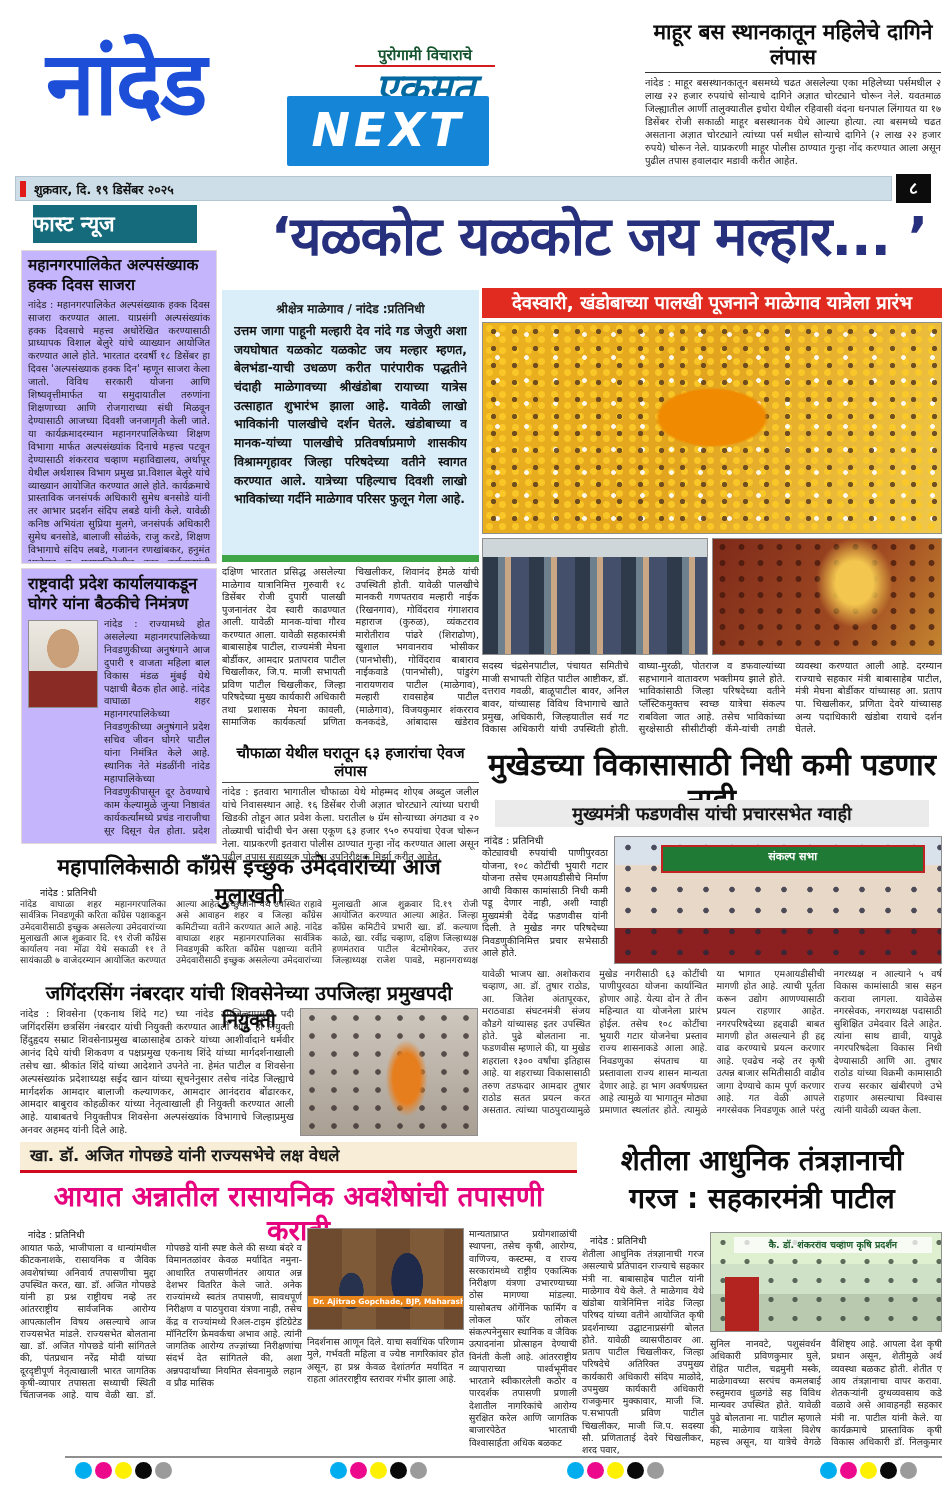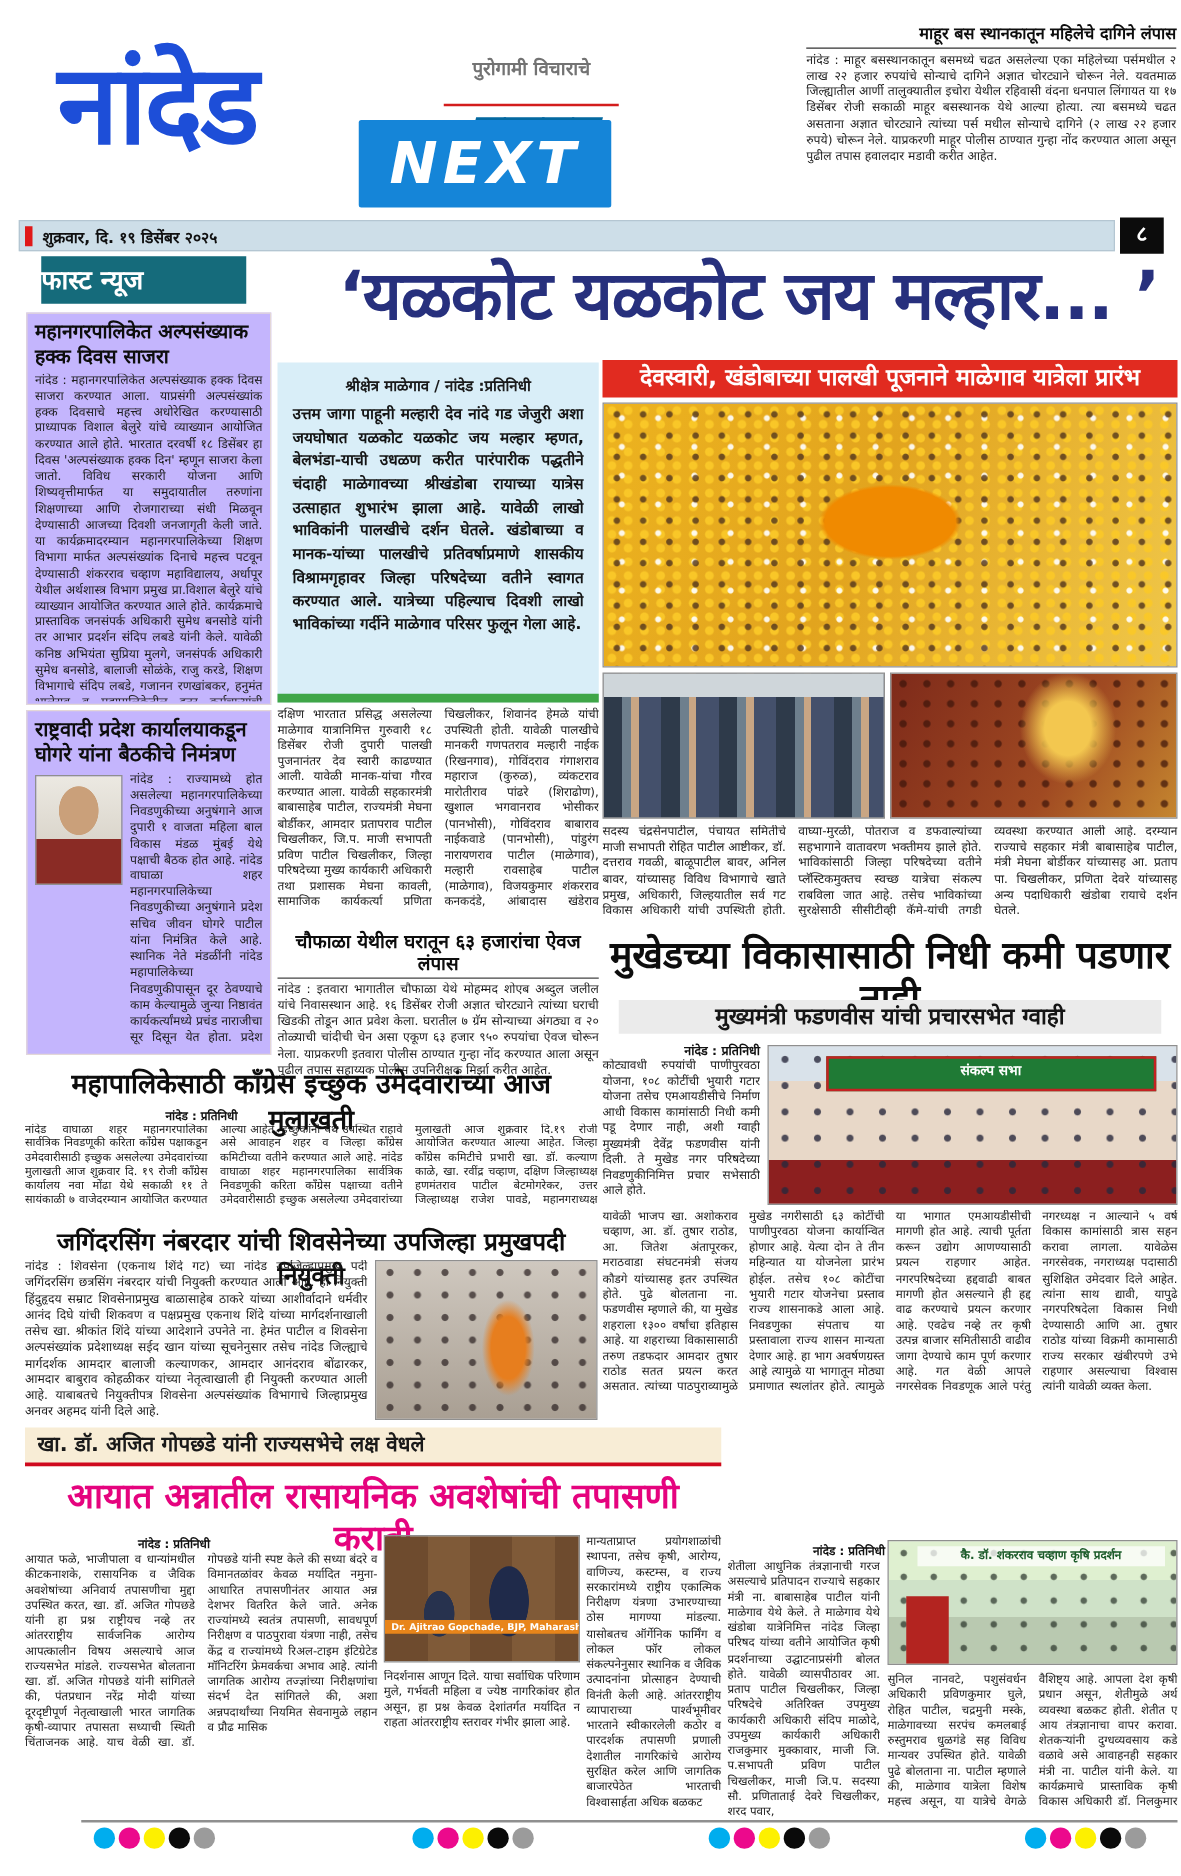--- a/index.html
+++ b/index.html
@@ -1,24 +1,24 @@
 <!DOCTYPE html>
 <html><head>
 <meta charset="utf-8">
 <style>
   html,body{margin:0;padding:0;background:#e9e9e9;}
   #page{position:relative;width:945px;height:1501px;background:#ffffff;margin:0 auto;overflow:hidden;
         font-family:"DejaVu Sans","Liberation Sans",sans-serif;color:#1a1a1a;}
   .abs{position:absolute;box-sizing:border-box;}
   .bt{font-size:9.8px;line-height:1.32;text-align:justify;color:#1c1c1c;overflow:hidden;}
-  .byline{font-weight:bold;text-align:right;font-size:10px;color:#111;}
+  .byline{font-weight:normal;text-align:left;font-size:10px;color:#111;}
   .photo{border:1px solid #8f8f8f;overflow:hidden;}
   
   .nanded{font-size:88px;font-weight:800;color:#1d4ed8;line-height:1.05;letter-spacing:-2px;}
-  .tagline{font-size:15px;font-weight:bold;color:#737373;text-align:center;border-bottom:2px solid #d31d1d;padding-bottom:19px;}
+  .tagline{font-size:15px;font-weight:bold;color:#14532d;text-align:center;border-bottom:2px solid #d31d1d;padding-bottom:1px;}
   .brand{font-family:"DejaVu Serif","Liberation Serif",serif;font-style:italic;font-weight:bold;
          font-size:40px;color:#0369a1;text-align:center;line-height:1.05;}
   .nextbox{background:#1585d8;color:#ffffff;font-weight:800;font-style:italic;font-size:46px;
            text-align:center;line-height:68px;letter-spacing:4px;border-radius:2px;}
   
   .datebar{background:#cddee8;border:1px solid #b4c6d2;}
   .datebar .red{position:absolute;left:4px;top:4px;width:6px;height:16px;background:#e01919;}
   .datebar .txt{position:absolute;left:18px;top:4px;font-size:12.5px;font-weight:bold;color:#101010;}
   .pagebox{background:#0c0c0c;color:#fff;text-align:center;font-size:17px;font-weight:bold;line-height:29px;}
   
@@ -100,21 +100,21 @@
 <div id="page">
 
   <div class="abs nanded" style="left:46px;top:38px;width:250px;">नांदेड</div>
   <div class="abs" style="left:355px;top:44px;width:140px;">
     <div class="tagline">पुरोगामी विचाराचे</div>
     <div class="brand">एकमत</div>
   </div>
   <div class="abs nextbox" style="left:287px;top:96px;width:202px;height:70px;">NEXT</div>
 
   <div class="abs" style="left:645px;top:20px;width:296px;height:152px;">
-    <div class="subhl" style="font-size:13px;text-align:right;border-bottom:1px solid #333;padding-bottom:2px;">माहूर बस स्थानकातून महिलेचे दागिने लंपास</div>
+    <div class="subhl" style="font-size:21px;text-align:center;border-bottom:1px solid #333;padding-bottom:2px;">माहूर बस स्थानकातून महिलेचे दागिने लंपास</div>
     <div class="bt" style="margin-top:4px;height:126px;">नांदेड : माहूर बसस्थानकातून बसमध्ये चढत असलेल्या एका महिलेच्या पर्समधील २ लाख २२ हजार रुपयांचे सोन्याचे दागिने अज्ञात चोरट्याने चोरून नेले. यवतमाळ जिल्ह्यातील आर्णी तालुक्यातील इचोरा येथील रहिवासी वंदना धनपाल लिंगायत या १७ डिसेंबर रोजी सकाळी माहूर बसस्थानक येथे आल्या होत्या. त्या बसमध्ये चढत असताना अज्ञात चोरट्याने त्यांच्या पर्स मधील सोन्याचे दागिने (२ लाख २२ हजार रुपये) चोरून नेले. याप्रकरणी माहूर पोलीस ठाण्यात गुन्हा नोंद करण्यात आला असून पुढील तपास हवालदार मडावी करीत आहेत.</div>
   </div>
 
   <div class="abs datebar" style="left:15px;top:176px;width:877px;height:25px;">
     <div class="red"></div>
     <div class="txt">शुक्रवार, दि. १९ डिसेंबर २०२५</div>
   </div>
   <div class="abs pagebox" style="left:896px;top:174px;width:35px;height:29px;">८</div>
 
   <div class="abs fastnews-hd" style="left:33px;top:205px;width:164px;height:38px;">फास्ट न्यूज</div>
@@ -167,20 +167,24 @@
   <div class="abs kicker" style="left:20px;top:1142px;width:557px;height:31px;">खा. डॉ. अजित गोपछडे यांनी राज्यसभेचे लक्ष वेधले</div>
   <div class="abs pinkhl" style="left:20px;top:1180px;width:557px;height:40px;">आयात अन्नातील रासायनिक अवशेषांची तपासणी करावी</div>
   <div class="abs byline" style="left:28px;top:1228px;width:140px;font-size:9.5px;">नांदेड : प्रतिनिधी</div>
   <div class="abs bt c2" style="left:20px;top:1242px;width:282px;height:218px;font-size:9.3px;">आयात फळे, भाजीपाला व धान्यांमधील कीटकनाशके, रासायनिक व जैविक अवशेषांच्या अनिवार्य तपासणीचा मुद्दा उपस्थित करत, खा. डॉ. अजित गोपछडे यांनी हा प्रश्न राष्ट्रीयच नव्हे तर आंतरराष्ट्रीय सार्वजनिक आरोग्य आपत्कालीन विषय असल्याचे आज राज्यसभेत मांडले. राज्यसभेत बोलताना खा. डॉ. अजित गोपछडे यांनी सांगितले की, पंतप्रधान नरेंद्र मोदी यांच्या दूरदृष्टीपूर्ण नेतृत्वाखाली भारत जागतिक कृषी-व्यापार तपासता सध्याची स्थिती चिंताजनक आहे. याच वेळी खा. डॉ. गोपछडे यांनी स्पष्ट केले की सध्या बंदरे व विमानतळांवर केवळ मर्यादित नमुना-आधारित तपासणीनंतर आयात अन्न देशभर वितरित केले जाते. अनेक राज्यांमध्ये स्वतंत्र तपासणी, सावधपूर्ण निरीक्षण व पाठपुरावा यंत्रणा नाही, तसेच केंद्र व राज्यांमध्ये रिअल-टाइम इंटिग्रेटेड मॉनिटरिंग फ्रेमवर्कचा अभाव आहे. त्यांनी जागतिक आरोग्य तज्ज्ञांच्या निरीक्षणांचा संदर्भ देत सांगितले की, अशा अन्नपदार्थांच्या नियमित सेवनामुळे लहान व प्रौढ मासिक</div>
   <div class="abs photo ph-parliament" style="left:307px;top:1228px;width:157px;height:102px;">
     <div class="parl-cap">Dr. Ajitrao Gopchade, BJP, Maharashtra</div>
   </div>
   <div class="abs bt" style="left:307px;top:1336px;width:157px;height:124px;font-size:9.3px;">निदर्शनास आणून दिले. याचा सर्वाधिक परिणाम मुले, गर्भवती महिला व ज्येष्ठ नागरिकांवर होत असून, हा प्रश्न केवळ देशांतर्गत मर्यादित न राहता आंतरराष्ट्रीय स्तरावर गंभीर झाला आहे.</div>
   <div class="abs bt" style="left:469px;top:1228px;width:108px;height:232px;font-size:9.3px;">मान्यताप्राप्त प्रयोगशाळांची स्थापना, तसेच कृषी, आरोग्य, वाणिज्य, कस्टम्स, व राज्य सरकारांमध्ये राष्ट्रीय एकात्मिक निरीक्षण यंत्रणा उभारण्याच्या ठोस मागण्या मांडल्या. यासोबतच ऑर्गेनिक फार्मिंग व लोकल फॉर लोकल संकल्पनेनुसार स्थानिक व जैविक उत्पादनांना प्रोत्साहन देण्याची विनंती केली आहे. आंतरराष्ट्रीय व्यापाराच्या पार्श्वभूमीवर भारताने स्वीकारलेली कठोर व पारदर्शक तपासणी प्रणाली देशातील नागरिकांचे आरोग्य सुरक्षित करेल आणि जागतिक बाजारपेठेत भारताची विश्वासार्हता अधिक बळकट</div>
 
+  <div class="abs shetihl" style="left:582px;top:1142px;width:360px;height:84px;">
+    <div>शेतीला आधुनिक तंत्रज्ञानाची</div>
+    <div>गरज : सहकारमंत्री पाटील</div>
+  </div>
   <div class="abs byline" style="left:590px;top:1234px;width:118px;font-size:9.5px;">नांदेड : प्रतिनिधी</div>
   <div class="abs bt" style="left:582px;top:1248px;width:122px;height:212px;font-size:9.3px;">शेतीला आधुनिक तंत्रज्ञानाची गरज असल्याचे प्रतिपादन राज्याचे सहकार मंत्री ना. बाबासाहेब पाटील यांनी माळेगाव येथे केले. ते माळेगाव येथे खंडोबा यात्रेनिमित्त नांदेड जिल्हा परिषद यांच्या वतीने आयोजित कृषी प्रदर्शनाच्या उद्घाटनाप्रसंगी बोलत होते. यावेळी व्यासपीठावर आ. प्रताप पाटील चिखलीकर, जिल्हा परिषदेचे अतिरिक्त उपमुख्य कार्यकारी अधिकारी संदिप माळोदे, उपमुख्य कार्यकारी अधिकारी राजकुमार मुक्कावार, माजी जि. प.सभापती प्रविण पाटील चिखलीकर, माजी जि.प. सदस्या सौ. प्रणिताताई देवरे चिखलीकर, शरद पवार,</div>
   <div class="abs photo ph-agri" style="left:710px;top:1232px;width:232px;height:100px;">
     <div class="agri-banner">कै. डॉ. शंकरराव चव्हाण कृषि प्रदर्शन</div>
     <div class="agri-podium"></div>
   </div>
   <div class="abs bt c2" style="left:710px;top:1338px;width:232px;height:122px;font-size:9.3px;">सुनिल नानवटे, पशुसंवर्धन अधिकारी प्रविणकुमार घुले, रोहित पाटील, चद्रमुनी मस्के, माळेगावच्या सरपंच कमलबाई रुस्तुमराव धुळगंडे सह विविध मान्यवर उपस्थित होते. यावेळी पुढे बोलताना ना. पाटील म्हणाले की, माळेगाव यात्रेला विशेष महत्त्व असून, या यात्रेचे वेगळे वैशिष्ट्य आहे. आपला देश कृषी प्रधान असून, शेतीमुळे अर्थ व्यवस्था बळकट होती. शेतीत ए आय तंत्रज्ञानाचा वापर करावा. शेतकऱ्यांनी दुग्धव्यवसाय कडे वळावे असे आवाहनही सहकार मंत्री ना. पाटील यांनी केले. या कार्यक्रमाचे प्रास्ताविक कृषी विकास अधिकारी डॉ. निलकुमार ऐतवडे यांनी केले. यावेळी आमदार प्रतापराव पाटील चिखलीकर यांनीही मनोगत व्यक्त केले.</div>
 
   <div class="abs rule" style="left:65px;top:1456px;width:877px;height:2px;"></div>
   <div class="abs" style="left:75px;top:1462px;">

